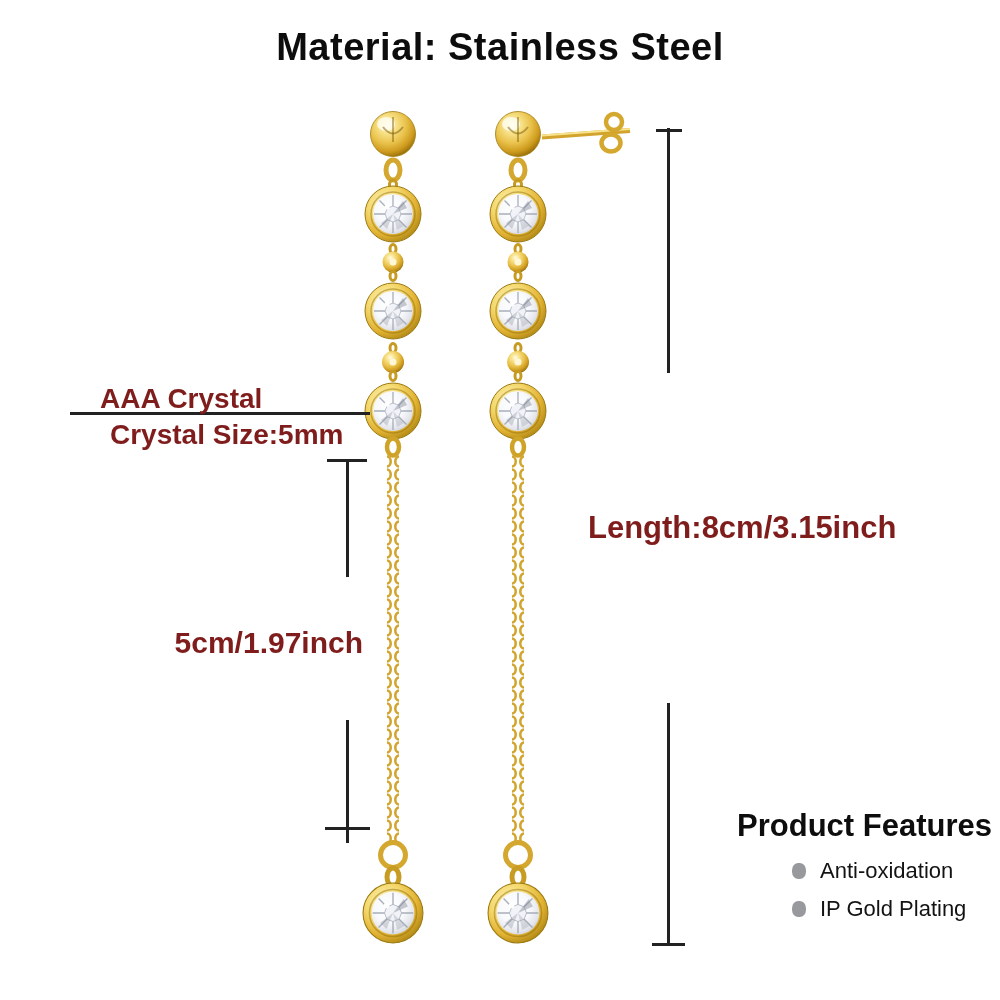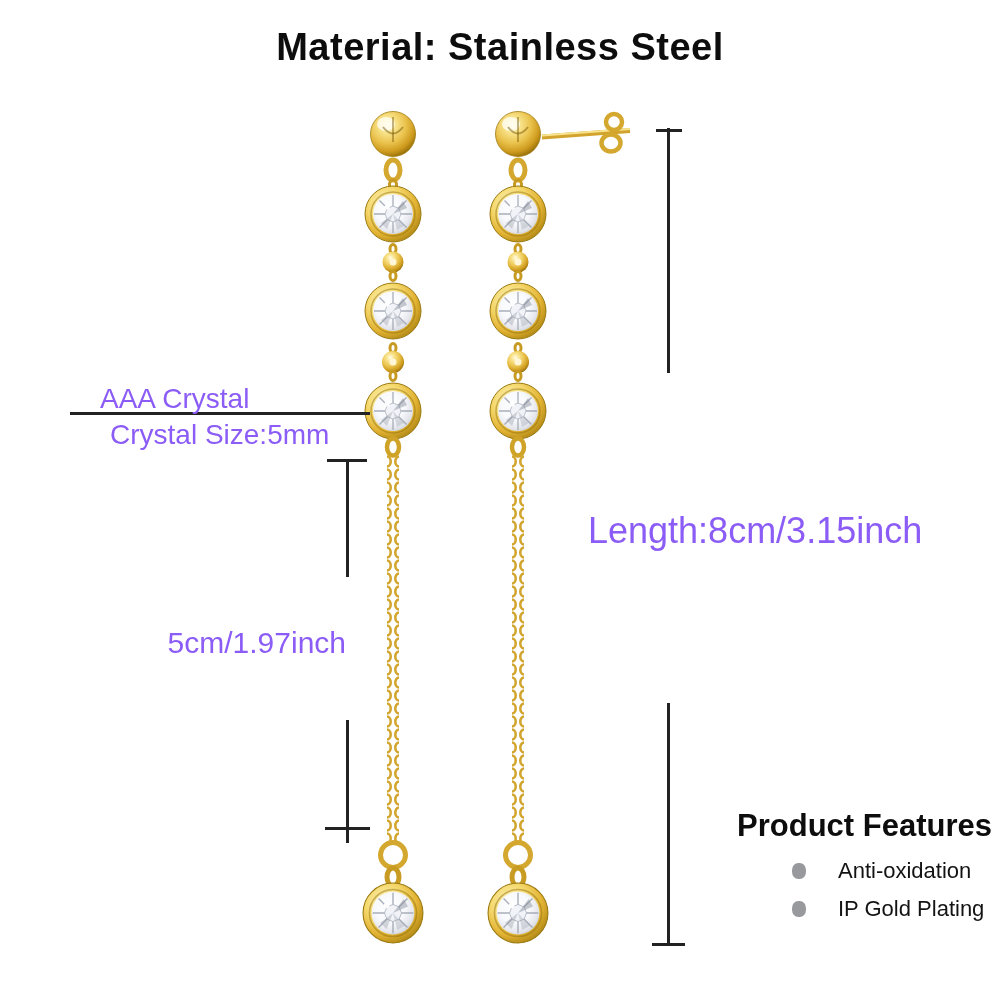--- a/index.html
+++ b/index.html
@@ -5,29 +5,29 @@
   html,body{margin:0;padding:0;background:#fff;}
   .stage{
     position:relative;width:1000px;height:948px;background:#ffffff;
     font-family:"Liberation Sans","DejaVu Sans",sans-serif;color:#111;
     overflow:hidden;
   }
   .title{
     position:absolute;left:0;top:26px;width:1000px;text-align:center;
     font-size:38px;font-weight:bold;letter-spacing:.5px;color:#0d0d0d;
   }
-  .lbl{position:absolute;font-weight:normal;color:#8b5cf6;white-space:nowrap;}
+  .lbl{position:absolute;font-weight:bold;color:#7f1d1d;white-space:nowrap;}
   .lbl-aaa{left:100px;top:383px;font-size:28px;}
   .lbl-size{left:110px;top:419px;font-size:28px;}
-  .lbl-5cm{left:46px;top:626px;width:300px;text-align:right;font-size:30px;}
-  .lbl-len{left:588px;top:510px;font-size:36px;}
+  .lbl-5cm{left:63px;top:626px;width:300px;text-align:right;font-size:30px;}
+  .lbl-len{left:588px;top:510px;font-size:31px;}
   .mline{position:absolute;background:#222;}
   .features{position:absolute;left:722px;top:808px;width:270px;text-align:right;}
   .fhead{font-size:31px;font-weight:bold;color:#0d0d0d;margin-bottom:14px;white-space:nowrap;}
-  .frow{display:flex;align-items:center;gap:32px;margin:0 0 12px 70px;}
+  .frow{display:flex;align-items:center;gap:14px;margin:0 0 12px 70px;}
   .bullet{width:14px;height:16px;border-radius:45%;background:#97999c;flex:0 0 auto;}
   .ftext{font-size:22px;color:#131313;white-space:nowrap;}
   svg{position:absolute;left:0;top:0;}
 </style>
 </head>
 <body>
 
 <div class="stage">
 
   <svg width="1000" height="1000" viewBox="0 0 1000 1000" aria-hidden="true">

